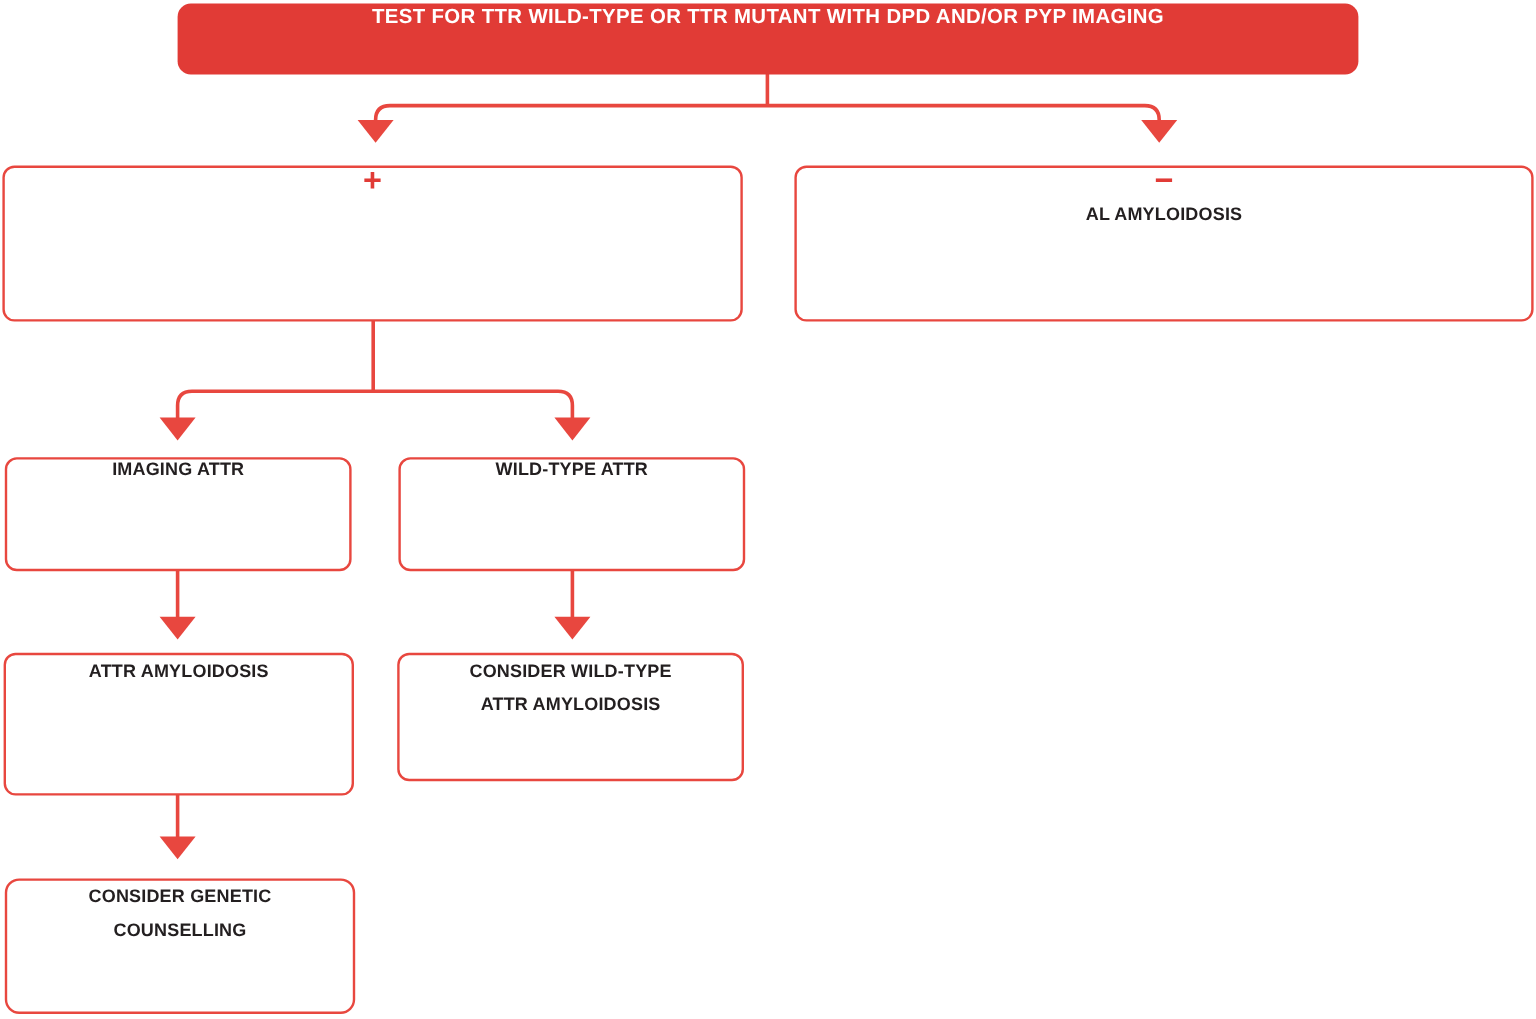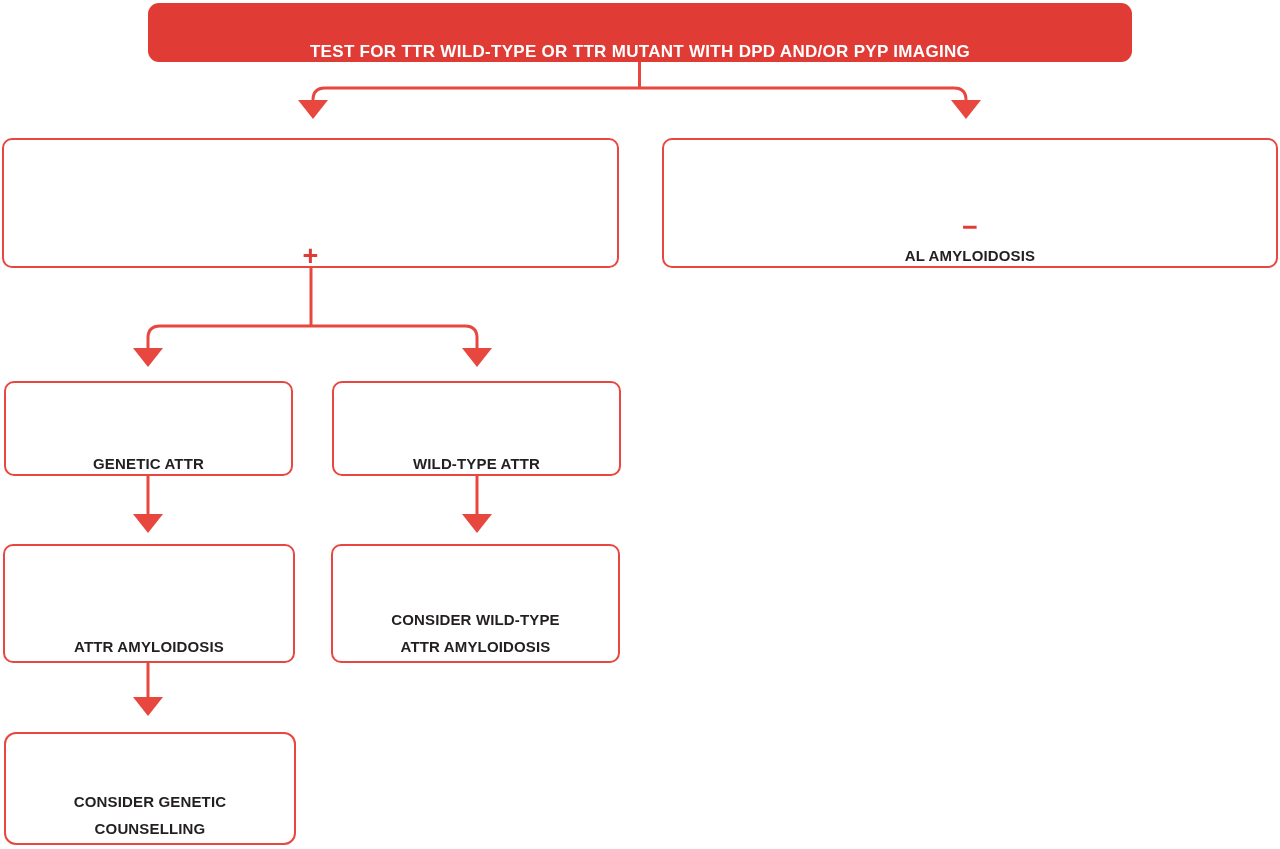--- a/index.html
+++ b/index.html
@@ -34,21 +34,21 @@
   }
   .box{
     position:absolute;
     box-sizing:border-box;
     background:var(--white);
     border:2.5px solid var(--line-red);
     border-radius:10px;
     display:flex;
     flex-direction:column;
     align-items:center;
-    justify-content:flex-end;
+    justify-content:flex-start;
     text-align:center;
     color:var(--text-dark);
     font-weight:bold;
     font-size:15px;
     letter-spacing:.15px;
     line-height:1.25;
   }
   .box .label{display:block;}
   .two-line{line-height:1.85;}
   .sign{
@@ -65,21 +65,21 @@
     border-radius:11px;
     color:var(--white);
     font-size:17px;
     letter-spacing:.3px;
   }
   #positive-box{left:2px;top:138px;width:617px;height:130px;gap:10px;}
   #negative-box{left:662px;top:138px;width:616px;height:130px;gap:10px;}
   #mutant-box{left:4px;top:381px;width:289px;height:95px;}
   #wildtype-box{left:332px;top:381px;width:289px;height:95px;}
   #hereditary-box{left:3px;top:544px;width:292px;height:119px;}
-  #consider-wildtype-box{left:331px;top:544px;width:289px;height:119px;}
+  #consider-wildtype-box{left:331px;top:544px;width:289px;height:107px;}
   #genetic-box{left:4px;top:732px;width:292px;height:113px;border-radius:12px;}
 </style>
 </head>
 <body>
 
 <div id="stage">
 
   <svg id="connectors" viewBox="0 0 1280 849" xmlns="http://www.w3.org/2000/svg">
 
     <g>
@@ -119,21 +119,21 @@
   <div class="box" id="positive-box">
     <span class="sign">+</span>
   </div>
 
   <div class="box" id="negative-box">
     <span class="sign">−</span>
     <span class="label">AL AMYLOIDOSIS</span>
   </div>
 
   <div class="box" id="mutant-box">
-    <span class="label">GENETIC ATTR</span>
+    <span class="label">IMAGING ATTR</span>
   </div>
 
   <div class="box" id="wildtype-box">
     <span class="label">WILD-TYPE ATTR</span>
   </div>
 
   <div class="box two-line" id="hereditary-box">
     <span class="label">ATTR AMYLOIDOSIS</span>
   </div>
 

